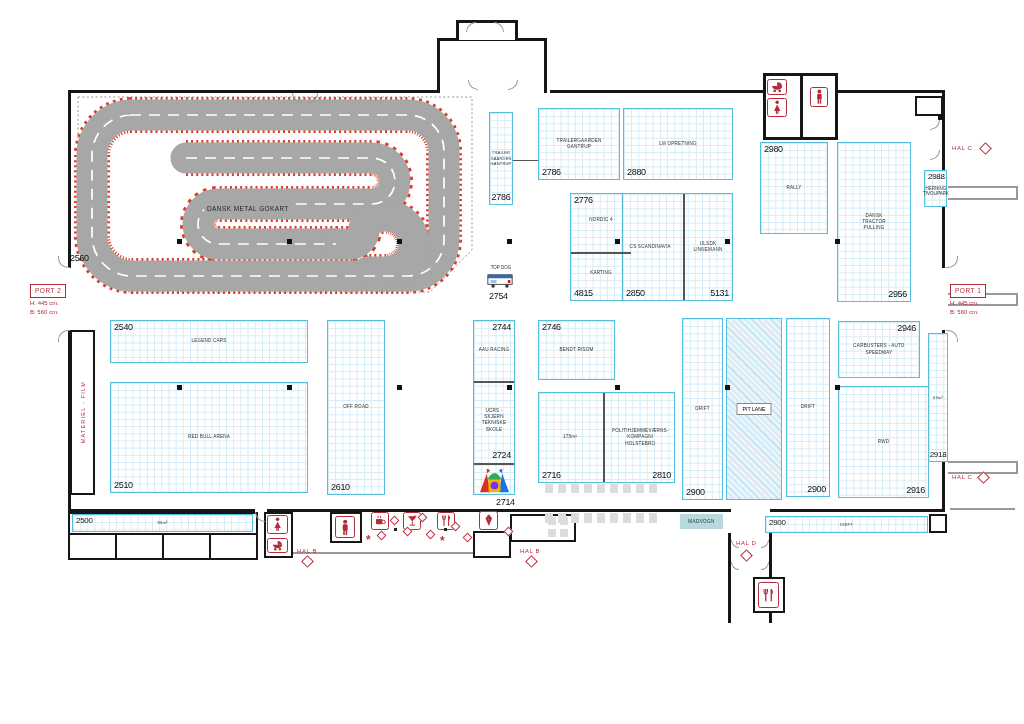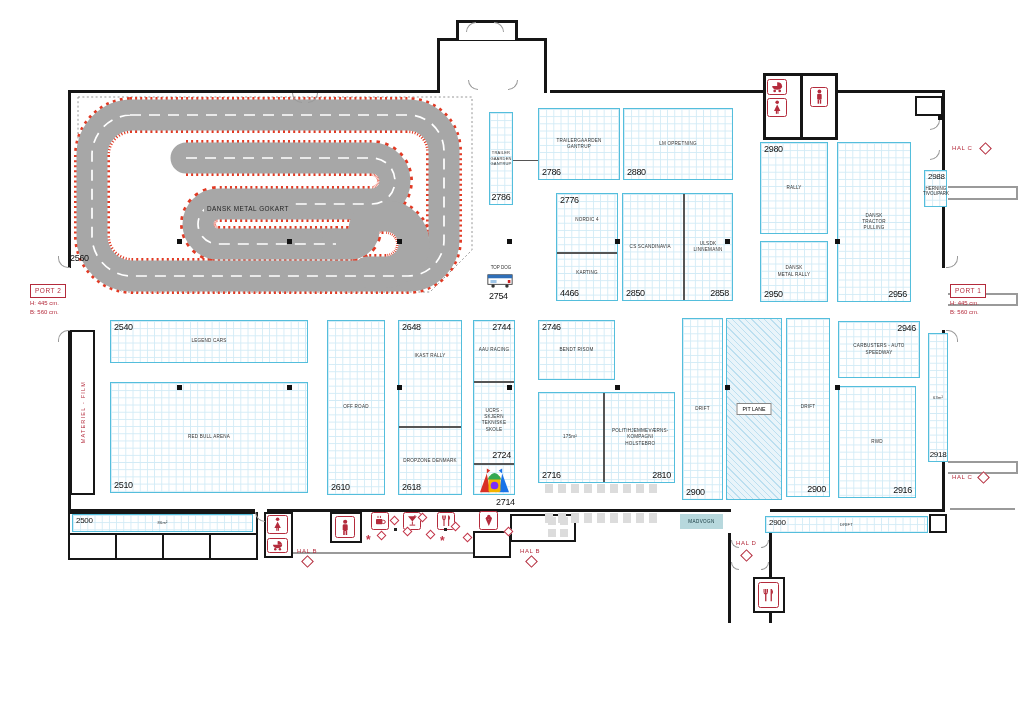--- a/index.html
+++ b/index.html
@@ -131,41 +131,37 @@
   </div>
   <div class="gline" style="left:513px;top:160px;width:25px;height:1px;background:#555"></div>
   <div class="booth" style="left:538px;top:108px;width:82px;height:72px">
     <span class="lbl" style="padding:0 14px">TRAILERGAARDEN GANTRUP</span>
     <span class="num bl">2786</span>
   </div>
   <div class="booth" style="left:623px;top:108px;width:110px;height:72px">
     <span class="lbl">LM OPRETNING</span>
     <span class="num bl">2880</span>
   </div>
-  <div class="booth" style="left:556px;top:193px;width:62px;height:108px">
+  <div class="booth" style="left:570px;top:193px;width:62px;height:108px">
     <div class="hdiv" style="top:58px"></div>
     <span class="lbl half-top">NORDIC 4</span>
     <span class="lbl half-bot">KARTING</span>
     <span class="num tl">2776</span>
-    <span class="num bl">4466</span>
+    <span class="num bl">4815</span>
   </div>
   <div class="booth" style="left:622px;top:193px;width:111px;height:108px">
     <div class="vdiv" style="left:60px"></div>
     <span class="lbl" style="right:50%">CS SCANDINAVIA</span>
     <span class="lbl" style="left:56%">ULSDK LINNEMANN</span>
     <span class="num bl">2850</span>
-    <span class="num br">2858</span>
+    <span class="num br">5131</span>
   </div>
   <div class="booth" style="left:760px;top:142px;width:68px;height:92px">
     <span class="lbl">RALLY</span>
     <span class="num tl">2980</span>
-  </div>
-  <div class="booth" style="left:760px;top:241px;width:68px;height:61px">
-    <span class="lbl" style="padding:0 16px">DANSK METAL RALLY</span>
-    <span class="num bl">2950</span>
   </div>
   <div class="booth" style="left:837px;top:142px;width:74px;height:160px">
     <span class="lbl" style="padding:0 20px">DANSK TRACTOR PULLING</span>
     <span class="num br">2956</span>
   </div>
   <div class="booth" style="left:924px;top:170px;width:23px;height:37px">
     <span class="num tl" style="font-size:8px">2988</span>
   </div>
   <span class="tinytxt" style="left:921px;top:186px;width:30px">HERNING TIVOLIPARK</span>
 
@@ -189,27 +185,20 @@
     <span class="lbl">LEGEND CARS</span>
     <span class="num tl">2540</span>
   </div>
   <div class="booth" style="left:110px;top:382px;width:198px;height:111px">
     <span class="lbl">RED BULL ARENA</span>
     <span class="num bl">2510</span>
   </div>
   <div class="booth" style="left:327px;top:320px;width:58px;height:175px">
     <span class="lbl">OFF ROAD</span>
     <span class="num bl">2610</span>
-  </div>
-  <div class="booth" style="left:398px;top:320px;width:64px;height:175px">
-    <div class="hdiv" style="top:105px"></div>
-    <span class="lbl" style="bottom:60%">IKAST RALLY</span>
-    <span class="lbl" style="top:62%">DROPZONE DENMARK</span>
-    <span class="num tl">2648</span>
-    <span class="num bl">2618</span>
   </div>
   <div class="booth" style="left:473px;top:320px;width:42px;height:175px">
     <div class="hdiv" style="top:60px"></div>
     <div class="hdiv" style="top:142px"></div>
     <span class="lbl" style="bottom:66%">AAU RACING</span>
     <span class="lbl" style="top:37%;bottom:22%">UCRS - SKJERN TEKNISKE SKOLE</span>
     <span class="num tr">2744</span>
     <span class="num" style="top:130px;right:3px">2724</span>
     <div style="position:absolute;left:2px;top:144px;width:37px;height:29px">
       <svg viewBox="0 0 40 34" width="37" height="29">
@@ -246,21 +235,21 @@
     <span class="chip">PIT LANE</span>
   </div>
   <div class="booth" style="left:786px;top:318px;width:44px;height:179px">
     <span class="lbl">DRIFT</span>
     <span class="num br">2900</span>
   </div>
   <div class="booth" style="left:838px;top:321px;width:82px;height:57px">
     <span class="lbl" style="padding:0 12px">CARBUSTERS - AUTO SPEEDWAY</span>
     <span class="num tr">2946</span>
   </div>
-  <div class="booth" style="left:838px;top:386px;width:78px;height:112px">
+  <div class="booth" style="left:838px;top:386px;width:91px;height:112px">
     <span class="lbl">RWD</span>
     <span class="num br">2916</span>
   </div>
   <div class="booth" style="left:928px;top:333px;width:20px;height:129px">
     <span class="lbl" style="font-size:4px">63m²</span>
     <span class="num bc" style="font-size:8px">2918</span>
   </div>
 
   <div class="roombox" style="left:68px;top:512px;width:190px;height:48px"></div>
   <div class="booth" style="left:72px;top:514px;width:181px;height:18px">

